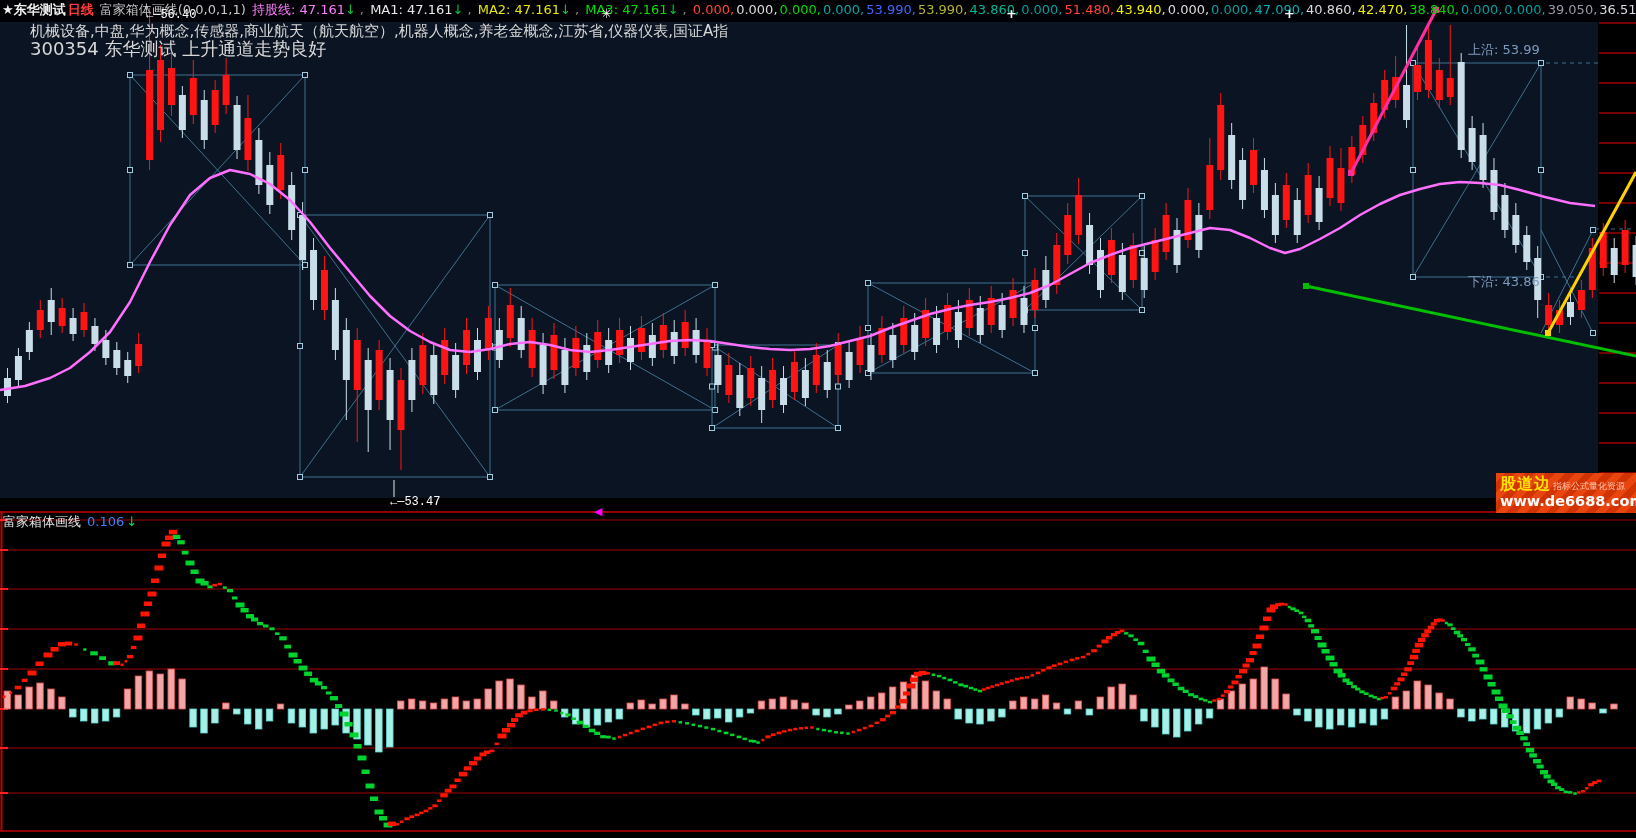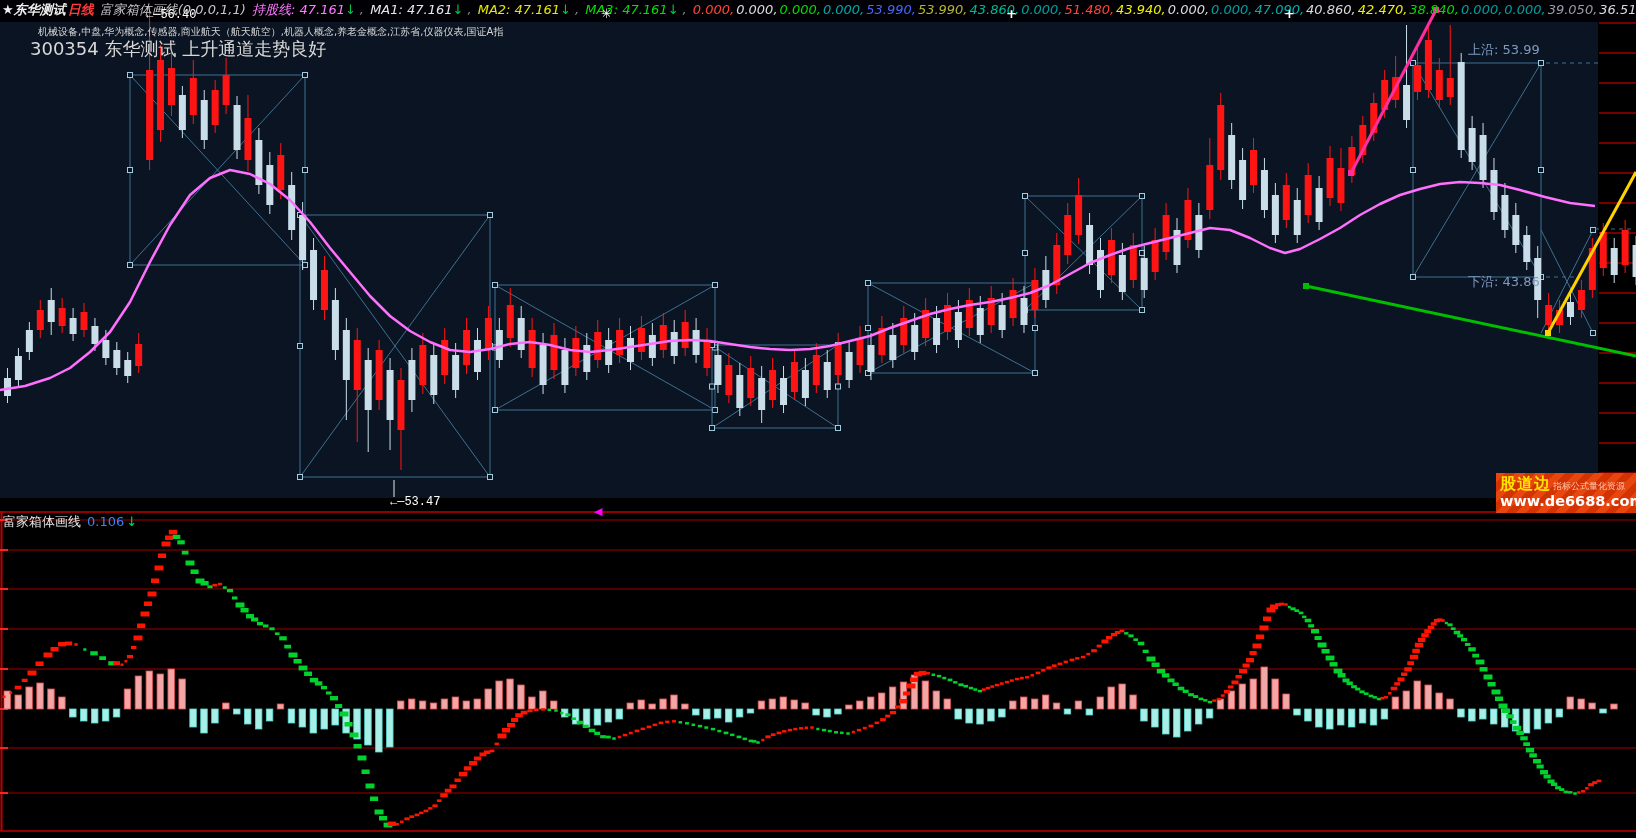--- a/index.html
+++ b/index.html
@@ -3,22 +3,22 @@
 <meta charset="utf-8">
 <style>
   html,body{margin:0;padding:0;background:#000;}
   #screen{position:relative;width:1636px;height:838px;background:#000;overflow:hidden;
           font-family:"DejaVu Sans","Liberation Sans",sans-serif;}
   #main-svg{position:absolute;left:0;top:0;}
   #panel-svg{position:absolute;left:0;top:511px;}
   .row{position:absolute;white-space:nowrap;font-size:13px;line-height:15px;
        font-family:"DejaVu Sans","Liberation Sans",sans-serif;}
   #row1{left:2px;top:2px;font-size:13px;}
-  #row1 span{margin-right:2px;font-style:italic;}
-  #row2{left:30px;top:24px;color:#d8d8d8;font-size:10px;margin-left:8px;}
+  #row1 span{margin-right:2px;}
+  #row2{left:30px;top:24px;color:#d8d8d8;font-size:15px;}
   #row3{left:30px;top:41px;color:#d8d8d8;font-size:18px;}
   .marker{position:absolute;color:#fff;font-size:12px;
           font-family:Liberation Mono, monospace;}
   #high-marker{left:146px;top:8px;}
   #low-marker{left:390px;top:495px;}
   #panel-label{position:absolute;left:3px;top:513px;font-size:13px;color:#e8e8e8;}
   #panel-label .val{color:#3b82f6;margin-left:6px;}
   #panel-label .arr{color:#00dc50;margin-left:2px;}
   #panel-arrow{position:absolute;left:594px;top:505px;color:#ff00ff;font-size:11px;}
   .cross{position:absolute;color:#fff;font-size:13px;font-weight:bold;}

